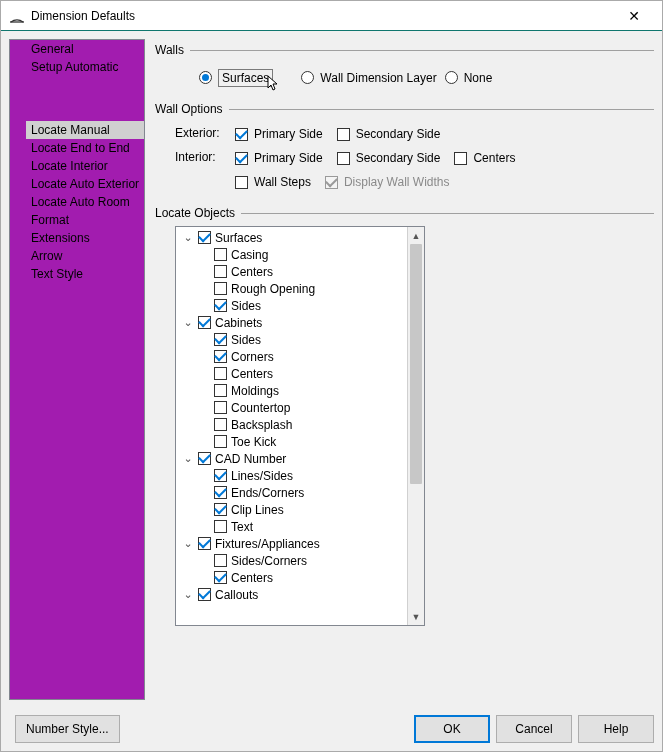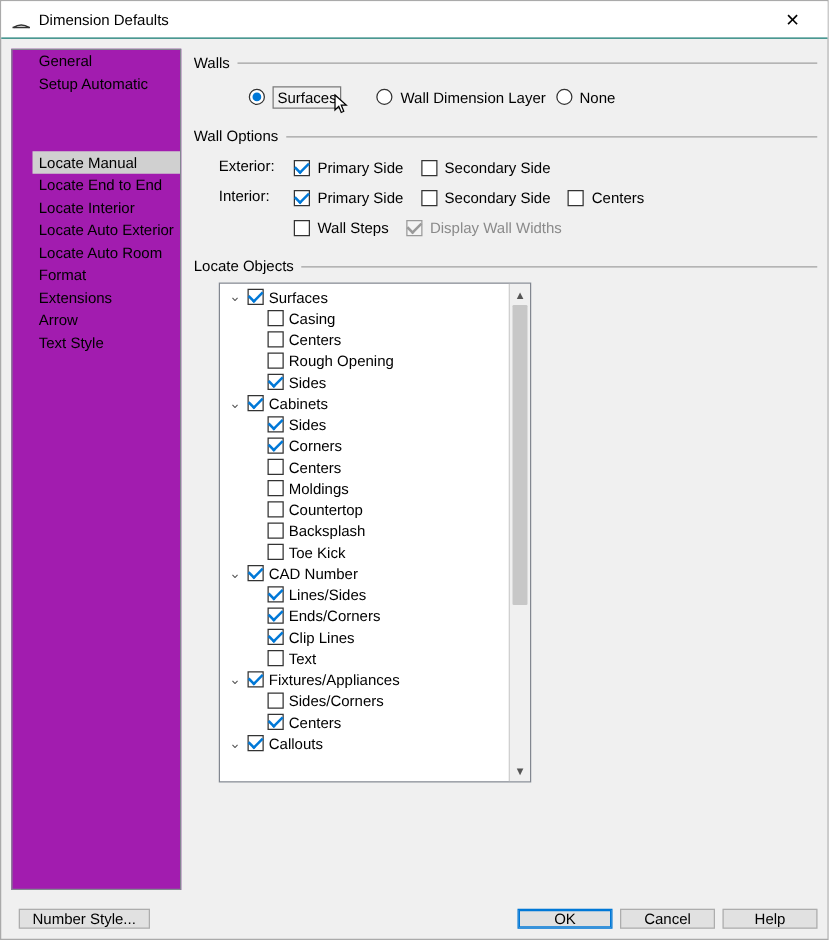--- a/index.html
+++ b/index.html
@@ -205,21 +205,21 @@
   }
   .tree .sp { width:12px; display:inline-block; }
   .footer {
     border-top:1px solid transparent;
     padding:6px 8px 8px 8px;
     display:flex;
     align-items:center;
   }
   .footer .spacer { flex:1; }
   button.win {
-    height:16px;
+    height:28px;
     min-width:76px;
     background:#e1e1e1;
     border:1px solid #adadad;
     font: inherit;
     cursor:pointer;
     padding:0 10px;
   }
   button.win.primary {
     border:1px solid #0078d7;
     outline:1px solid #0078d7;

